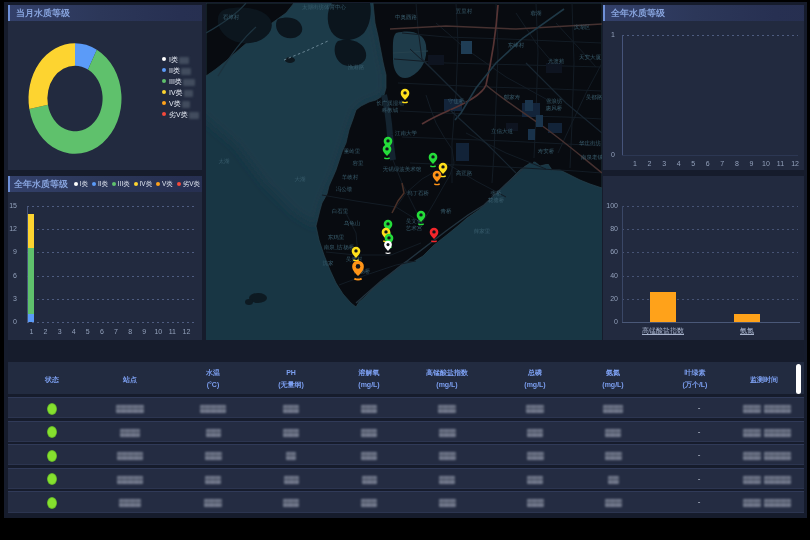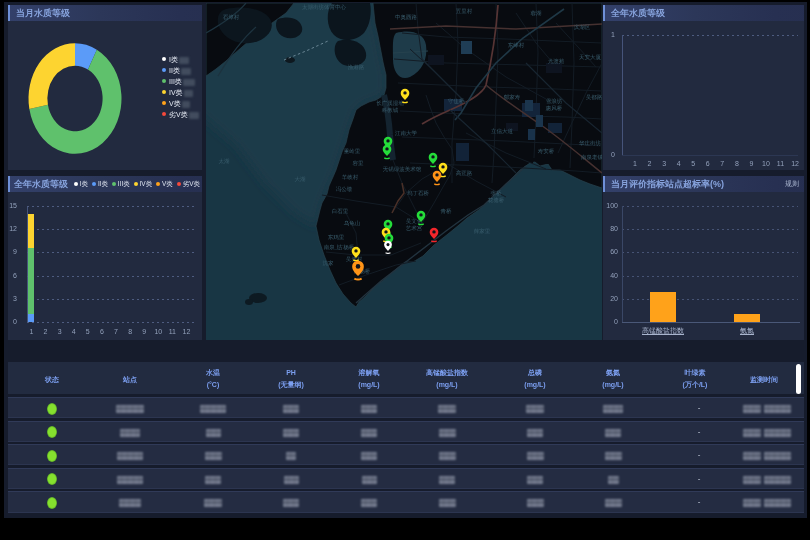--- a/index.html
+++ b/index.html
@@ -281,23 +281,20 @@
         <div class="axlbl" style="left:115.30000000000001px; top:139px; width:8px; text-align:center;">7</div>
         <div class="axlbl" style="left:129.85000000000002px; top:139px; width:8px; text-align:center;">8</div>
         <div class="axlbl" style="left:144.4px; top:139px; width:8px; text-align:center;">9</div>
         <div class="axlbl" style="left:158.95000000000002px; top:139px; width:8px; text-align:center;">10</div>
         <div class="axlbl" style="left:173.5px; top:139px; width:8px; text-align:center;">11</div>
         <div class="axlbl" style="left:188.05px; top:139px; width:8px; text-align:center;">12</div>
       </div>
   </div>
 
   <div class="panel" style="left:599px; top:174px; width:201px; height:164px;">
-    <div class="ph">当月评价指标站点超标率(%)
-      <span style="position:absolute; right:5px; top:0; color:#aab6cf; font-size:7px; font-weight:normal;">规则</span>
-    </div>
     <div id="chart4" style="position:absolute; left:0; top:16px; width:201px; height:148px;">
         <div class="axlbl" style="left:0px; top:126px; width:15px; text-align:right;">0</div>
         <div class="axlbl" style="left:0px; top:102.8px; width:15px; text-align:right;">20</div>
         <div class="grid" style="left:19px; top:106.8px; width:176px; opacity:.82;"></div>
         <div class="axlbl" style="left:0px; top:79.6px; width:15px; text-align:right;">40</div>
         <div class="grid" style="left:19px; top:83.6px; width:176px; opacity:.82;"></div>
         <div class="axlbl" style="left:0px; top:56.400000000000006px; width:15px; text-align:right;">60</div>
         <div class="grid" style="left:19px; top:60.400000000000006px; width:176px; opacity:.82;"></div>
         <div class="axlbl" style="left:0px; top:33.2px; width:15px; text-align:right;">80</div>
         <div class="grid" style="left:19px; top:37.2px; width:176px; opacity:.82;"></div>

